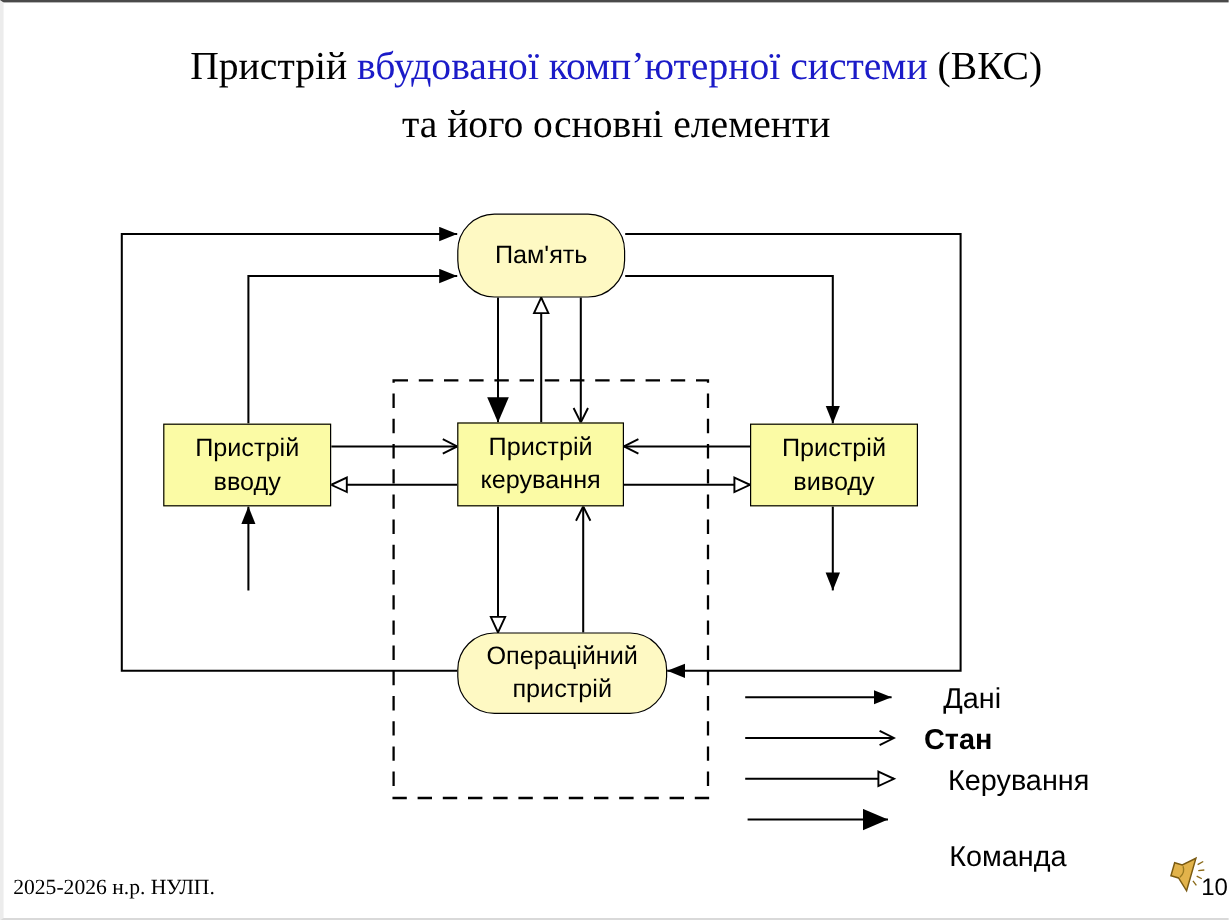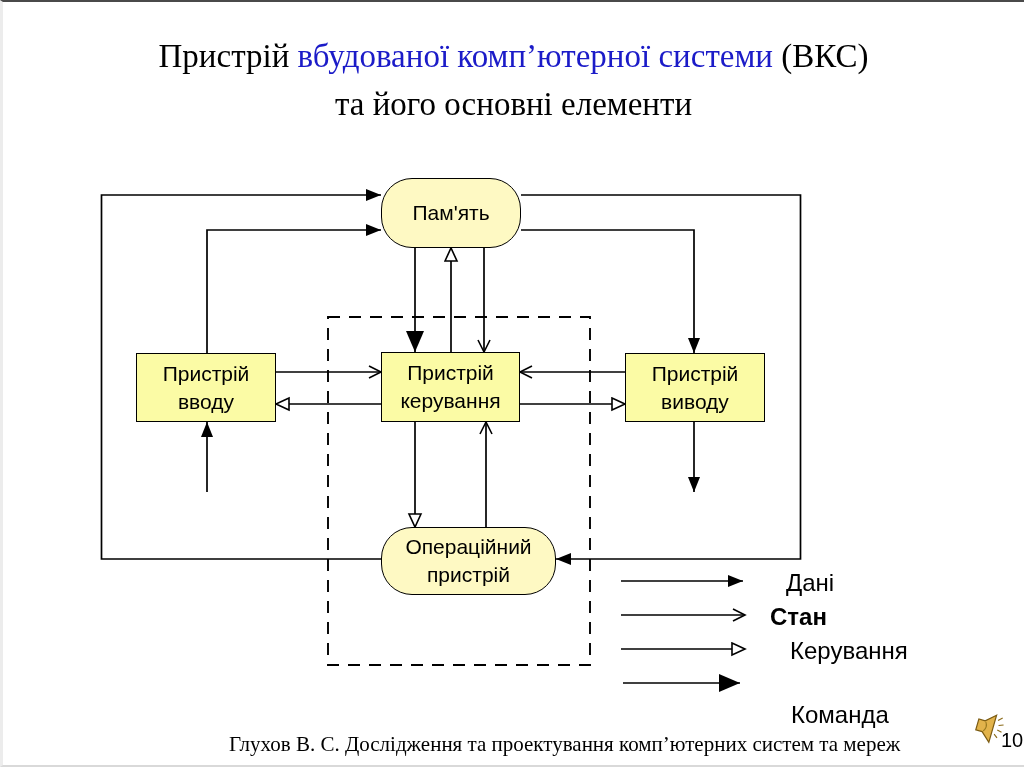--- a/index.html
+++ b/index.html
@@ -103,21 +103,21 @@
   <div class="box plainbox operational">
     <span class="box-label">Операційний
 пристрій</span>
   </div>
 
   <div class="legend-label lg1">Дані</div>
   <div class="legend-label lg2">Стан</div>
   <div class="legend-label lg3">Керування</div>
   <div class="legend-label lg4">Команда</div>
 
-  <div class="footer-center">Глухов В. С. Дослідження та проектування комп’ютерних систем та мереж</div>
+  <div class="footer-left">2025-2026 н.р. НУЛП.</div>
   <svg class="speaker" viewBox="0 0 34 38">
     <g transform="rotate(16 17 19)">
       <polygon points="20,4 10,13 3,13 3,25 10,25 20,34" fill="#E2B34B" stroke="#7B5B12" stroke-width="1.3"></polygon>
       <path d="M11,14 Q14.5,19 11,24" fill="none" stroke="#9A7A20" stroke-width="1.2"></path>
       <g stroke="#8A6A18" stroke-width="1.2">
         <line x1="23" y1="9" x2="27" y2="5"></line>
         <line x1="25" y1="14" x2="30" y2="12"></line>
         <line x1="25" y1="19" x2="30" y2="20"></line>
         <line x1="23" y1="24" x2="27" y2="27"></line>
       </g>

